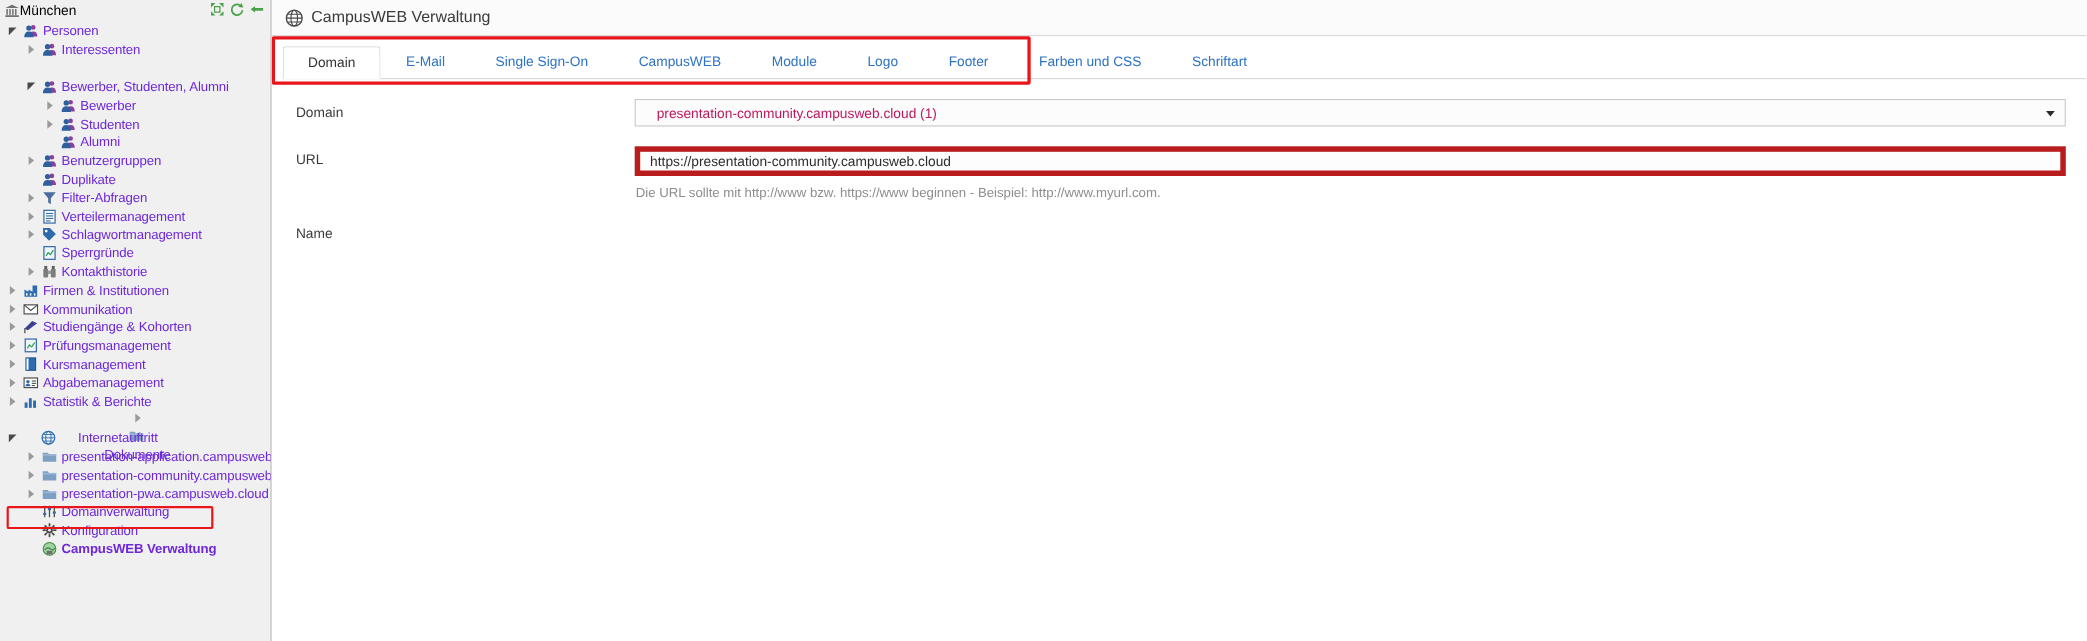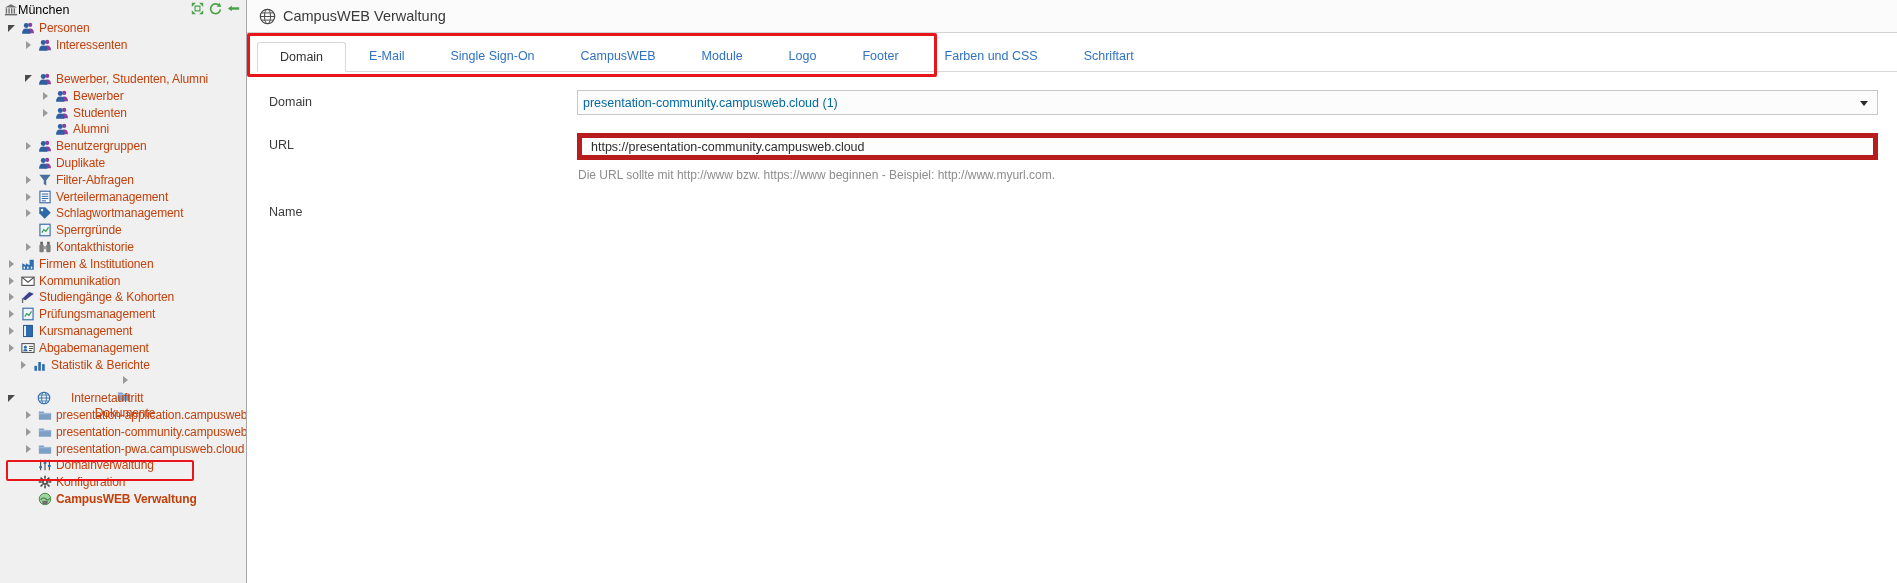--- a/index.html
+++ b/index.html
@@ -65,21 +65,21 @@
   .tree-row .ticon {
     width: 17px;
     flex: 0 0 17px;
     display: flex;
     align-items: center;
     justify-content: center;
     margin-right: 3px;
   }
   .tree-row .tlabel {
     font-size: 12px;
-    color: #c2410c;
+    color: #6d28d9;
     line-height: 16px;
     letter-spacing: -0.1px;
   }
   .tree-row.selected .tlabel { font-weight: bold; }
 
   .topicons {
     position: absolute;
     right: 6px;
     top: 2px;
     display: flex;
@@ -211,23 +211,23 @@
     padding-right: 9px;
     max-width: 1310px;
   }
   .fselect {
     width: 100%;
     height: 25px;
     border: 1px solid #c8c8c8;
     background: #fcfcfc;
     display: flex;
     align-items: center;
-    padding: 0 5px;
+    padding: 0 19px;
     font-size: 12.5px;
-    color: #0369a1;
+    color: #be185d;
     position: relative;
     cursor: pointer;
   }
   .fselect .caret {
     position: absolute;
     right: 9px;
     top: 50%;
     margin-top: -2px;
     width: 0; height: 0;
     border-left: 4.5px solid transparent;
@@ -545,21 +545,21 @@
               <rect x="1" y="3" width="14" height="10" fill="#ffffff" stroke="#4a4a4a" stroke-width="1.2"></rect>
               <circle cx="5" cy="7" r="1.8" fill="#2d6cb0"></circle>
               <path d="M2.4 11.6 Q2.4 9 5 9 Q7.6 9 7.6 11.6 Z" fill="#2d6cb0"></path>
               <rect x="9" y="5.6" width="4.6" height="1.1" fill="#4a4a4a"></rect>
               <rect x="9" y="8" width="4.6" height="1.1" fill="#4a4a4a"></rect>
               <rect x="9" y="10.3" width="3.2" height="1.1" fill="#4a4a4a"></rect>
             </svg>
           </span>
           <span class="tlabel">Abgabemanagement</span>
         </div>
-        <div class="tree-row" style="padding-left: 16px;">
+        <div class="tree-row" style="padding-left: 4px;">
           <span class="twisty">
             <span class="tw-collapsed"></span>
           </span>
           <span class="ticon">
             <svg width="14" height="14" viewBox="0 0 16 16">
               <rect x="1.6" y="9" width="3" height="5.6" fill="#2d6cb0"></rect>
               <rect x="6" y="4.6" width="3" height="10" fill="#2d6cb0"></rect>
               <rect x="10.4" y="7" width="3" height="7.6" fill="#2d6cb0"></rect>
             </svg>
           </span>

